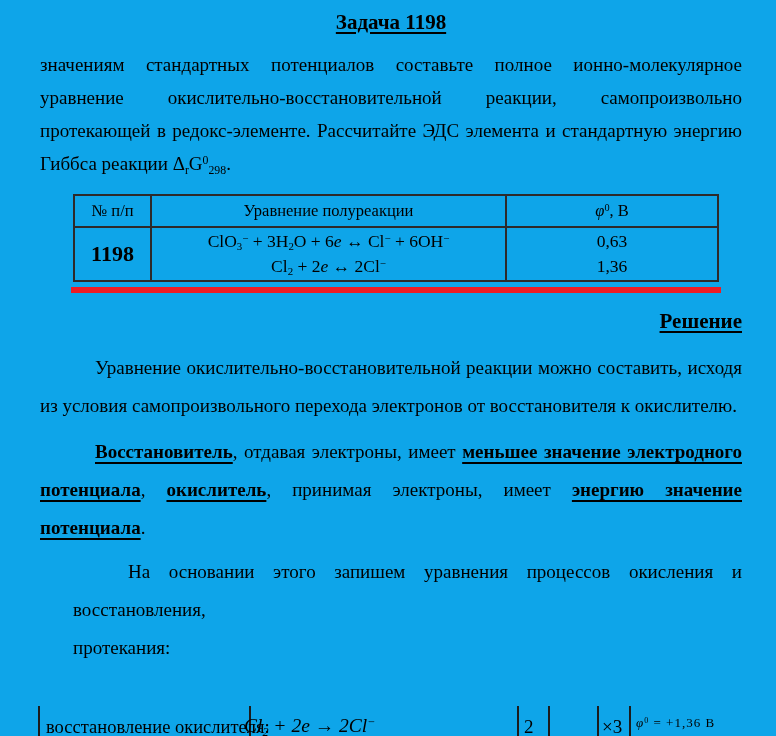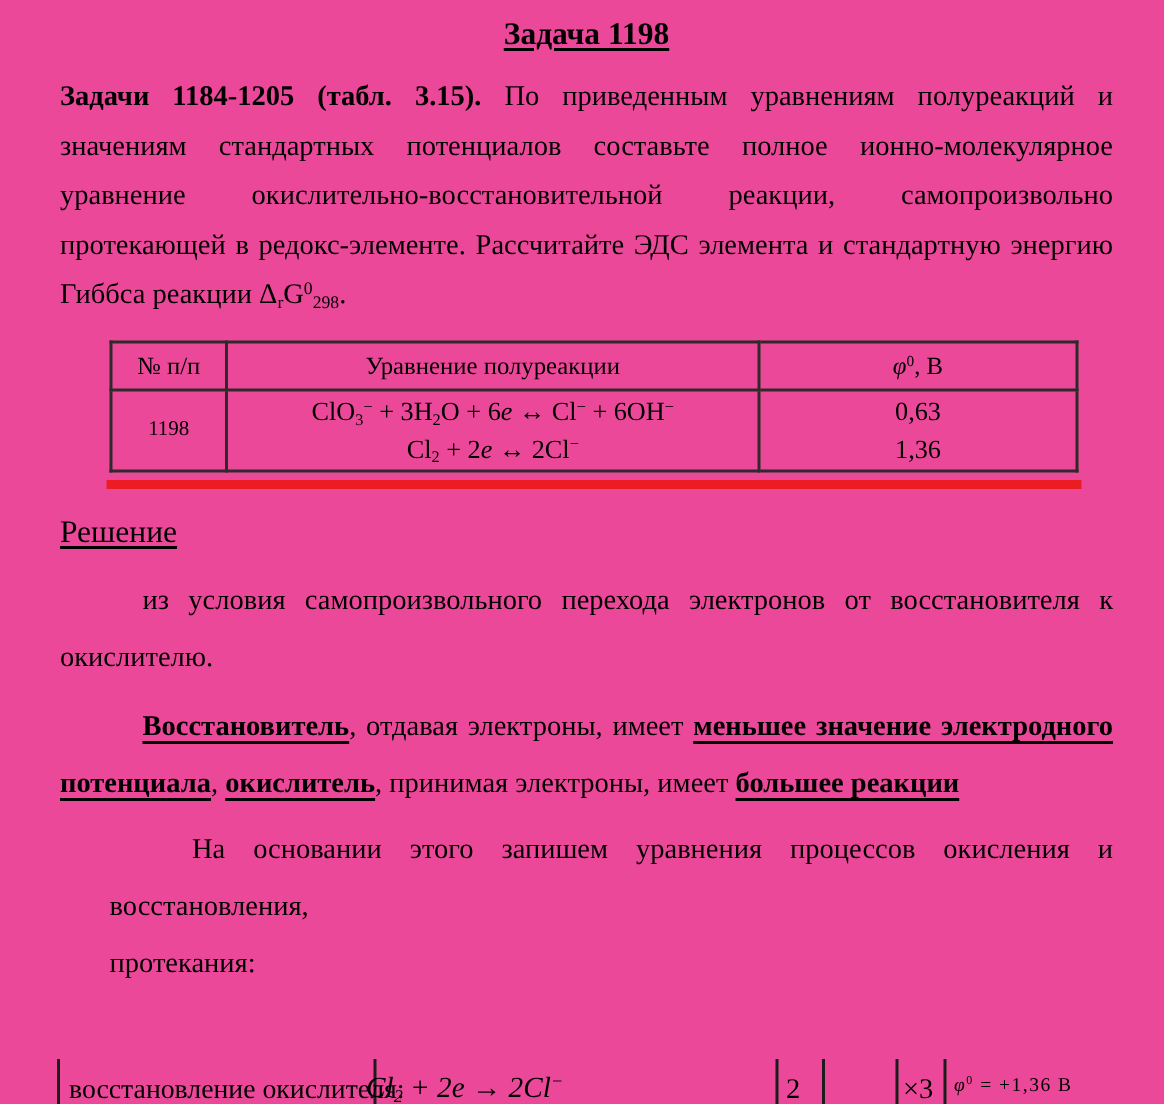--- a/index.html
+++ b/index.html
@@ -2,38 +2,38 @@
 <html><head>
 <meta charset="utf-8">
 <style>
   * { margin: 0; padding: 0; box-sizing: border-box; }
   html, body { background: #ffffff; }
   .page {
     position: relative;
     width: 776px;
     height: 736px;
     overflow: hidden;
-    background: #ec4899;
+    background: #0ea5e9;
     color: #000000;
     font-family: "Liberation Serif", "DejaVu Serif", serif;
     padding: 9px 34px 0 40px;
   }
   h1.doc-title {
     font-size: 21px;
     font-weight: bold;
     text-align: center;
     text-decoration: underline;
     text-decoration-thickness: 2px;
     text-underline-offset: 3px;
     line-height: 26px;
   }
   h2.sol-title {
     font-size: 21px;
-    font-weight: normal;
-    text-align: left;
+    font-weight: bold;
+    text-align: right;
     text-decoration: underline;
     text-decoration-thickness: 2px;
     text-underline-offset: 3px;
     line-height: 26px;
     margin-top: 26px;
   }
   .para { font-size: 19px; }
   .para .line {
     text-align: justify;
     text-align-last: justify;
@@ -68,21 +68,21 @@
   table.halfreactions td {
     border: 2px solid #2e2a2a;
     text-align: center;
     vertical-align: middle;
   }
   td.c-num { width: 77px; }
   td.c-eq { width: 355px; }
   td.c-phi { width: 212px; }
   tr.hdr td { height: 32px; font-size: 16.5px; }
   tr.body td { height: 54px; }
-  .cell-num { font-weight: normal; font-size: 14px; }
+  .cell-num { font-weight: bold; font-size: 22px; }
   .eq-line, .phi-line { font-size: 17.5px; line-height: 25px; text-align: center; }
   .red-line {
     position: absolute;
     left: -2px;
     top: 93px;
     width: 650px;
     height: 6px;
     background: #ec1c24;
     z-index: 2;
   }
@@ -110,21 +110,20 @@
   .proc-phi { position: absolute; left: 636px; top: 11px; font-size: 13px; letter-spacing: 1px; }
 </style>
 </head>
 <body>
 
 <div class="page">
 
   <h1 class="doc-title">Задача 1198</h1>
 
   <div class="para p-problem">
-      <div class="line"><b class="lead">Задачи 1184-1205 (табл. 3.15).</b> По приведенным уравнениям полуреакций и</div>
       <div class="line">значениям стандартных потенциалов составьте полное ионно-молекулярное</div>
       <div class="line">уравнение окислительно-восстановительной реакции, самопроизвольно</div>
       <div class="line">протекающей в редокс-элементе. Рассчитайте ЭДС элемента и стандартную энергию</div>
       <div class="line">Гиббса реакции Δ<sub>r</sub>G<sup>0</sup><sub>298</sub>.</div>
     </div>
 
   <div class="table-wrap">
     <table class="halfreactions">
       <tbody>
         <tr class="hdr">
@@ -146,26 +145,28 @@
           </td>
         </tr>
       </tbody>
     </table>
     <div class="red-line"></div>
   </div>
 
   <h2 class="sol-title">Решение</h2>
 
   <div class="para p-sol p-sol1 ind">
+      <div class="line">Уравнение окислительно-восстановительной реакции можно составить, исходя</div>
       <div class="line">из условия самопроизвольного перехода электронов от восстановителя к окислителю.</div>
     </div>
 
   <div class="para p-sol p-sol2 ind">
       <div class="line"><span class="bu">Восстановитель</span>, отдавая электроны, имеет <span class="bu">меньшее значение электродного</span></div>
-      <div class="line"><span class="bu">потенциала</span>, <span class="bu">окислитель</span>, принимая электроны, имеет <span class="bu">большее реакции</span></div>
+      <div class="line"><span class="bu">потенциала</span>, <span class="bu">окислитель</span>, принимая электроны, имеет <span class="bu">энергию значение</span></div>
+      <div class="line"><span class="bu">потенциала</span>.</div>
     </div>
 
   <div class="para p-sol p-sol3 ind">
       <div class="line">На основании этого запишем уравнения процессов окисления и восстановления,</div>
       <div class="line">протекания:</div>
     </div>
 
   <div class="process-line">
     <span class="vbar" style="left:38px"></span>
     <span class="vbar" style="left:249px"></span>

